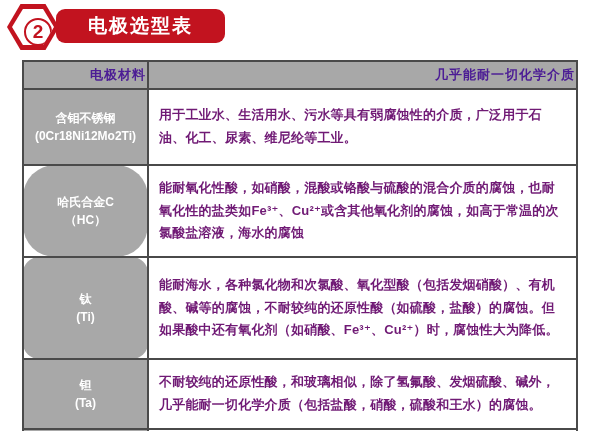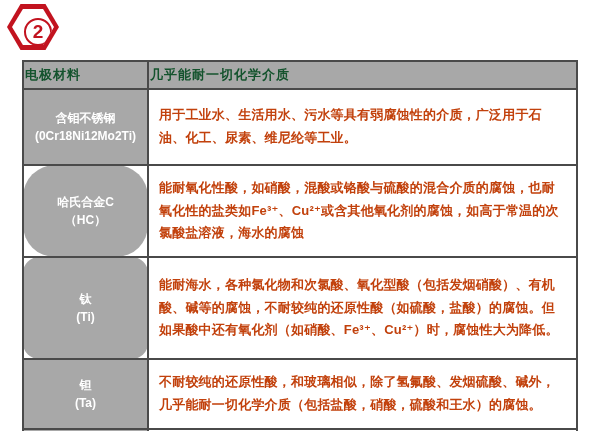--- a/index.html
+++ b/index.html
@@ -78,41 +78,41 @@
     top: 60px;
     width: 556px;
     border-collapse: collapse;
     table-layout: fixed;
   }
   table.sel th, table.sel td {
     border: 2px solid #4a4a4a;
   }
   th.mat-h, th.desc-h {
     background: #a8a8a8;
-    color: #14532d;
+    color: #4c1d95;
     font-size: 13px;
     font-weight: bold;
     height: 24px;
-    text-align: left;
+    text-align: right;
     letter-spacing: 1px;
   }
   th.mat-h { width: 121px; }
   td.mat {
     background: #a8a8a8;
     color: #ffffff;
     font-size: 12px;
     font-weight: bold;
     text-align: center;
     vertical-align: middle;
     padding: 13px 2px;
     line-height: 1.5;
   }
   td.desc {
     background: #ffffff;
-    color: #c2410c;
+    color: #701a75;
     font-size: 13px;
     font-weight: bold;
     text-align: left;
     vertical-align: middle;
     padding: 4px 8px 4px 10px;
     line-height: 1.75;
     letter-spacing: 0.2px;
   }
   .r1 td { height: 48px; }
   .r2 td { height: 42px; }
@@ -120,20 +120,21 @@
   .r4 td { height: 74px; border-radius: 16px; }
   .r5 td { height: 42px; }
   .r6 td { height: 20px; }
 </style>
 </head>
 <body>
 
 <div class="page">
 
   <div class="heading">
+    <div class="pill">电极选型表</div>
     <div class="hex-outer">
       <div class="hex-inner">
         <div class="hex-circle">2</div>
       </div>
     </div>
   </div>
 
   <table class="sel">
     <thead>
       <tr>

